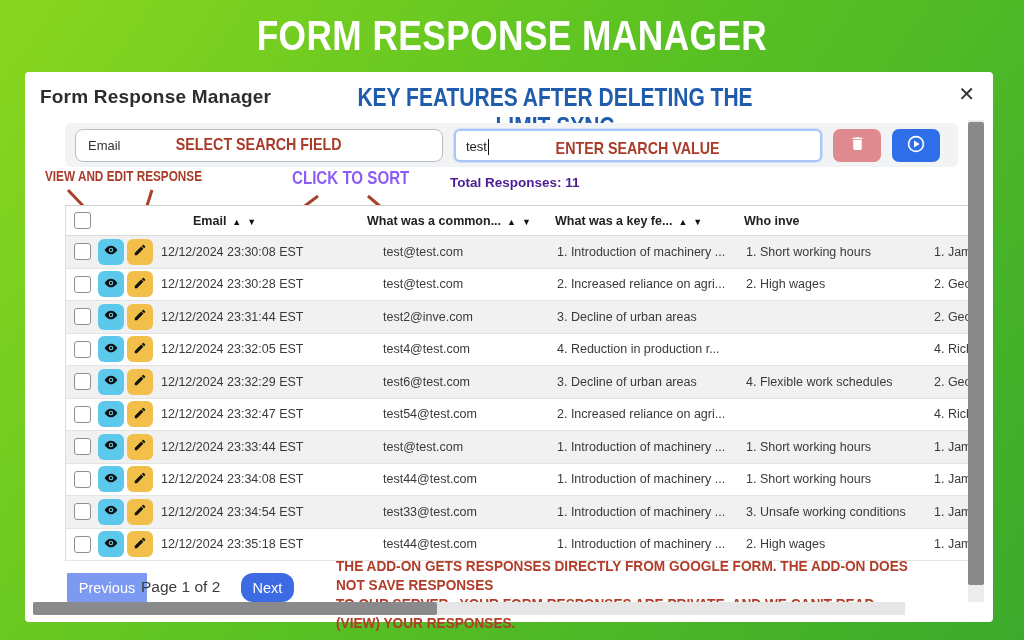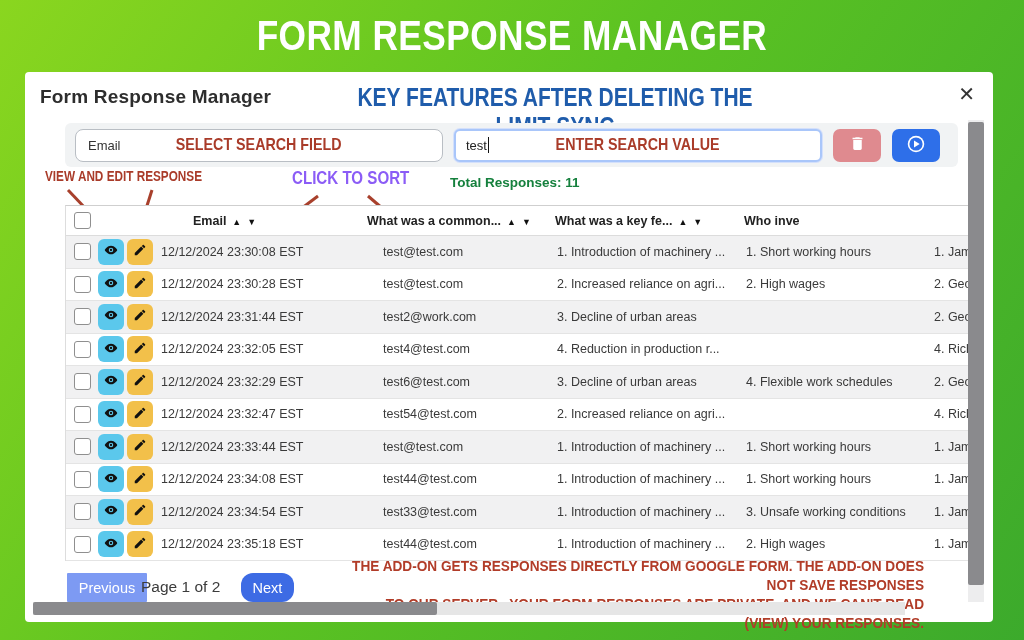--- a/index.html
+++ b/index.html
@@ -30,33 +30,33 @@
 
   
   .search-bar { position:absolute; left:40px; top:51px; width:893px; height:44px;
                 background:#f1f3f4; border-radius:6px; display:flex; align-items:center;
                 padding:0 10px; gap:11px; }
   .search-select { position:relative; width:368px; height:33px; background:#fff;
                    border:1px solid #b9bec4; border-radius:8px; display:flex;
                    align-items:center; padding:0 12px; font-size:13px; color:#333; cursor:pointer; }
   .search-input { position:relative; width:368px; height:33px; background:#fff;
                   border:2px solid #a9c6fa; box-shadow:0 0 0 1px #d4e0fb; border-radius:6px;
-                  display:flex; align-items:center; padding:14px 10px; font-size:13px; color:#222; }
+                  display:flex; padding:8px 10px; font-size:13px; color:#222; }
   .inline-annot { position:absolute; left:0; right:0; text-align:center; font-size:17px;
                   color:#a93b29; pointer-events:none; }
   .caret { width:1.5px; height:16px; background:#111; margin-left:1px; }
   .sq-btn { width:48px; height:33px; border:none; border-radius:7px; display:flex;
             align-items:center; justify-content:center; cursor:pointer; }
   .btn-trash { background:#df8a8f; }
   .btn-run { background:#2e6fe9; }
 
   
   .annot-view { position:absolute; left:20px; top:96px; font-size:14px; color:#a93b29; white-space:nowrap; }
   .annot-sort { position:absolute; left:267px; top:96px; font-size:18px; color:#8b5cf6; white-space:nowrap; }
-  .total-label { position:absolute; left:425px; top:103px; font-size:13.5px; font-weight:700; color:#15803d; }
+  .total-label { position:absolute; left:425px; top:103px; font-size:13.5px; font-weight:700; color:#4c1d95; }
   .arrows-svg { position:absolute; left:0; top:90px; width:460px; height:84px; pointer-events:none; }
 
   
   .table { position:absolute; left:40px; top:133px; width:903px;
            border-top:1px solid #cfcfcf; border-left:1px solid #ddd; overflow:hidden; }
   .thead { display:flex; height:30px; align-items:center; border-bottom:1px solid #dcdcdc;
            font-weight:700; font-size:12.5px; color:#222; background:#fff; }
   .trow { display:flex; height:32.5px; align-items:center; border-bottom:1px solid #e4e4e4;
           font-size:12.5px; color:#3a3a3a; background:#fff; }
   .trow:nth-child(odd) { background:#f1f1f2; }
@@ -76,21 +76,21 @@
   .eye { background:#5bc8ec; }
   .pencil { background:#f2c04a; }
   .sort { font-size:9px; color:#111; margin-left:6px; cursor:pointer; }
 
   
   .pg-prev { position:absolute; left:42px; top:501px; width:80px; height:29px; border:none;
              border-radius:1px; background:#7d9af3; color:#fff; font-size:14.5px; cursor:pointer; }
   .pg-label { position:absolute; left:116px; top:506px; font-size:15.5px; color:#3c3c3c; }
   .pg-next { position:absolute; left:216px; top:501px; width:53px; height:29px; border:none;
              border-radius:12px; background:#3d6be4; color:#fff; font-size:14.5px; cursor:pointer; }
-  .footer-note { position:absolute; left:288px; top:484px; width:650px; text-align:right;
+  .footer-note { position:absolute; left:272px; top:484px; width:650px; text-align:left;
                  font-size:15.5px; line-height:19px; color:#b13c28; }
 
   
   .vscroll-track { position:absolute; left:943px; top:48px; width:16px; height:482px;
                    background:#ededee; }
   .vscroll-thumb { position:absolute; left:0; top:2px; width:16px; height:463px;
                    background:#8a8a8d; border-radius:2px; cursor:pointer; }
   .hscroll-track { position:absolute; left:8px; top:530px; width:872px; height:13px;
                    background:#e6e6e6; }
   .hscroll-thumb { position:absolute; left:0; top:0; width:404px; height:13px;
@@ -262,21 +262,21 @@
     <div class="cell c-edit">
       <button class="icon-btn pencil">
         <span>
           <svg width="14" height="14" viewBox="0 0 24 24" fill="#111">
                   <path d="M3 17.2V21h3.8L17.8 10 14 6.2 3 17.2zM20.7 7.1c.4-.4.4-1 0-1.4l-2.4-2.4c-.4-.4-1-.4-1.4 0l-1.8 1.8 3.8 3.8 1.8-1.8z"></path>
                 </svg>
         </span>
       </button>
     </div>
     <div class="cell c-timestamp">12/12/2024 23:31:44 EST</div>
-    <div class="cell c-email">test2@work.com</div>
+    <div class="cell c-email">test2@inve.com</div>
     <div class="cell c-q1">3. Decline of urban areas</div>
     <div class="cell c-q2"></div>
     <div class="cell c-q3">2. George</div>
   </div>
         <div class="trow">
     <div class="cell c-check">
             <span class="checkbox"></span>
           </div>
     <div class="cell c-view">
       <button class="icon-btn eye">

